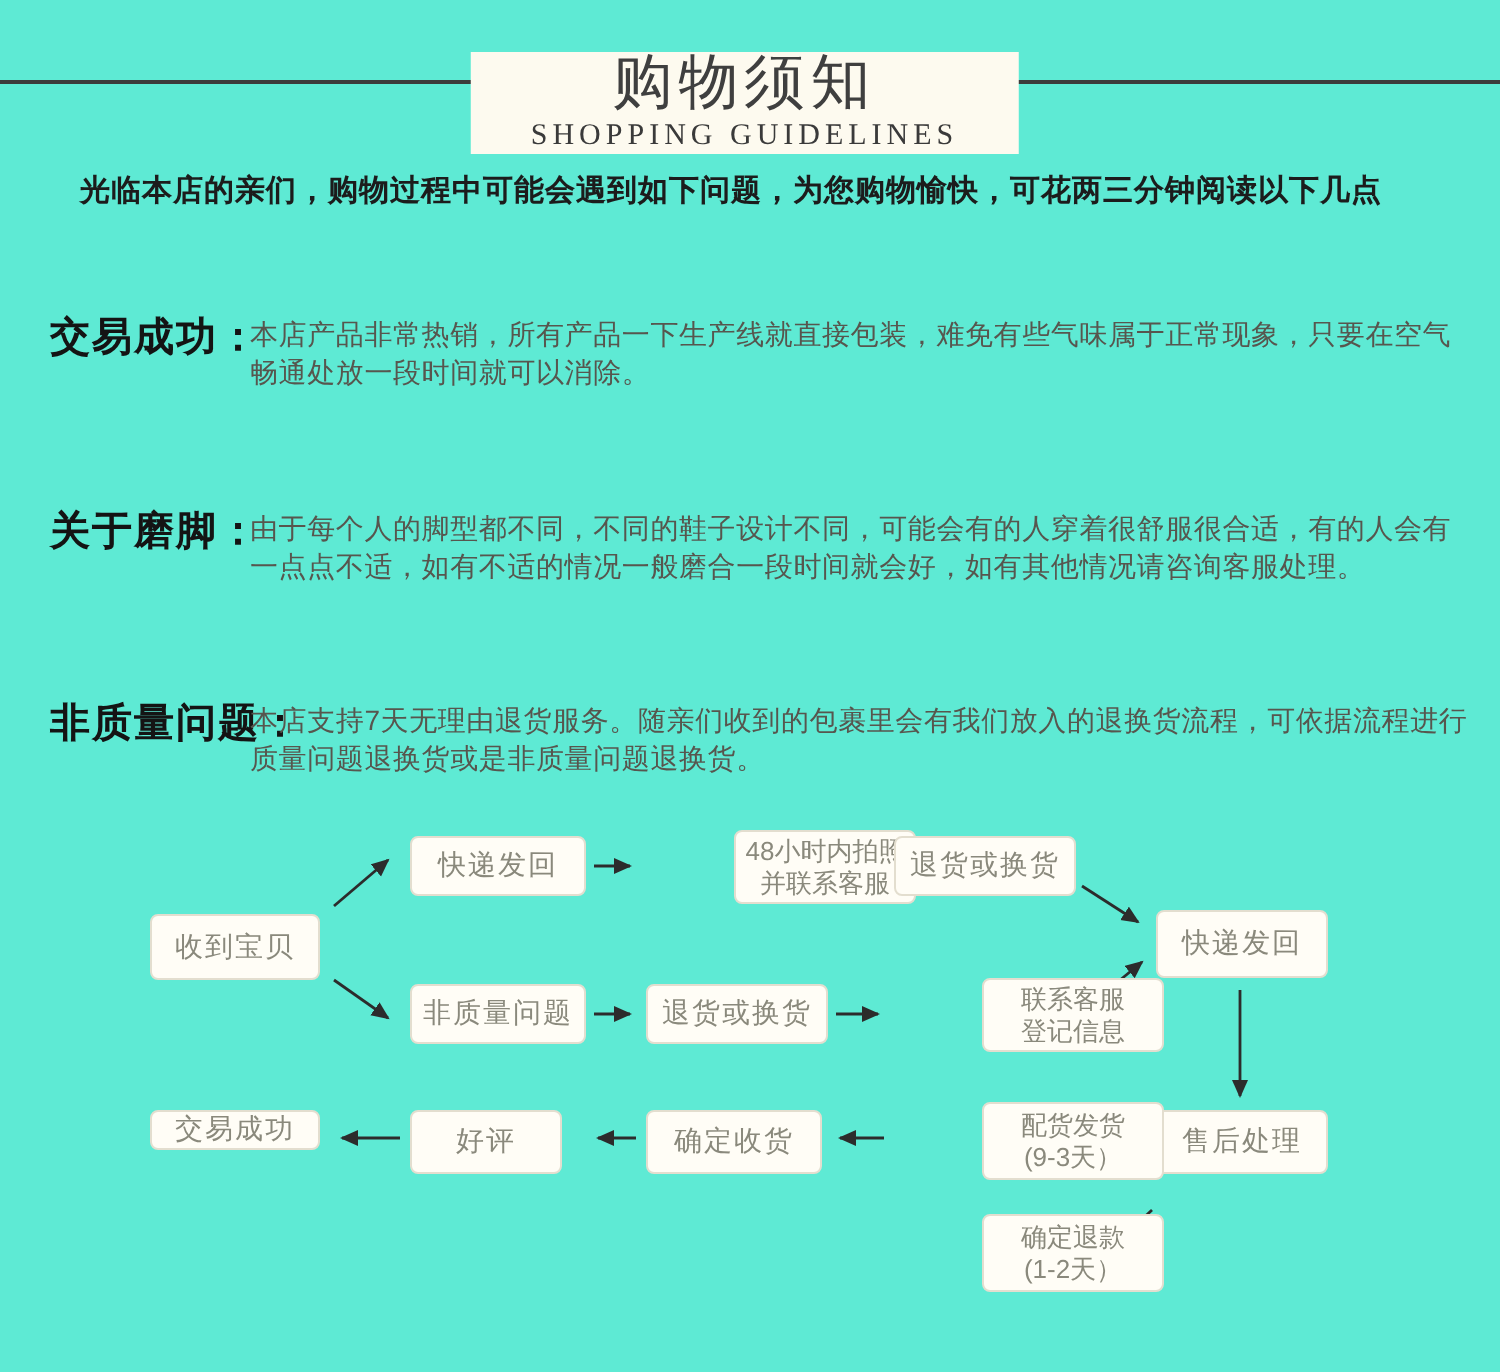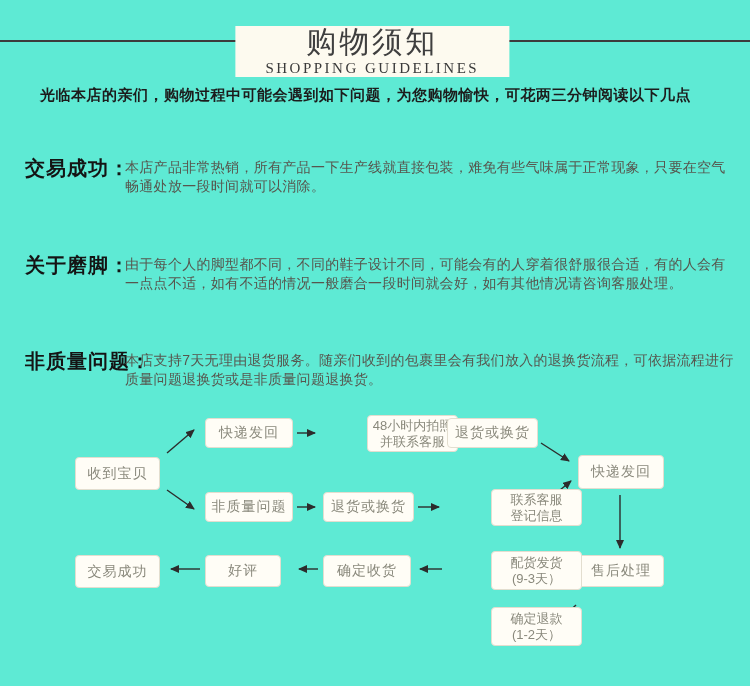--- a/index.html
+++ b/index.html
@@ -159,18 +159,18 @@
     <div class="flow-node" style="left:578px;top:50px;width:86px;height:34px;">快递发回</div>
     <div class="flow-node" style="left:205px;top:87px;width:88px;height:30px;">非质量问题</div>
     <div class="flow-node" style="left:323px;top:87px;width:91px;height:30px;">退货或换货</div>
     <div class="flow-node small" style="left:447px;top:84px;width:91px;height:37px;">联系客服
 登记信息</div>
     <div class="flow-node" style="left:578px;top:150px;width:86px;height:32px;">售后处理</div>
     <div class="flow-node small" style="left:447px;top:146px;width:91px;height:39px;">配货发货
 (9-3天）</div>
     <div class="flow-node" style="left:323px;top:150px;width:88px;height:32px;">确定收货</div>
     <div class="flow-node" style="left:205px;top:150px;width:76px;height:32px;">好评</div>
-    <div class="flow-node" style="left:75px;top:150px;width:85px;height:33px;">交易成功</div>
+    <div class="flow-node" style="left:75px;top:150px;width:85px;height:20px;">交易成功</div>
     <div class="flow-node small" style="left:447px;top:202px;width:91px;height:39px;">确定退款
 (1-2天）</div>
   </div>
 
 </div>
 
 </body></html>

